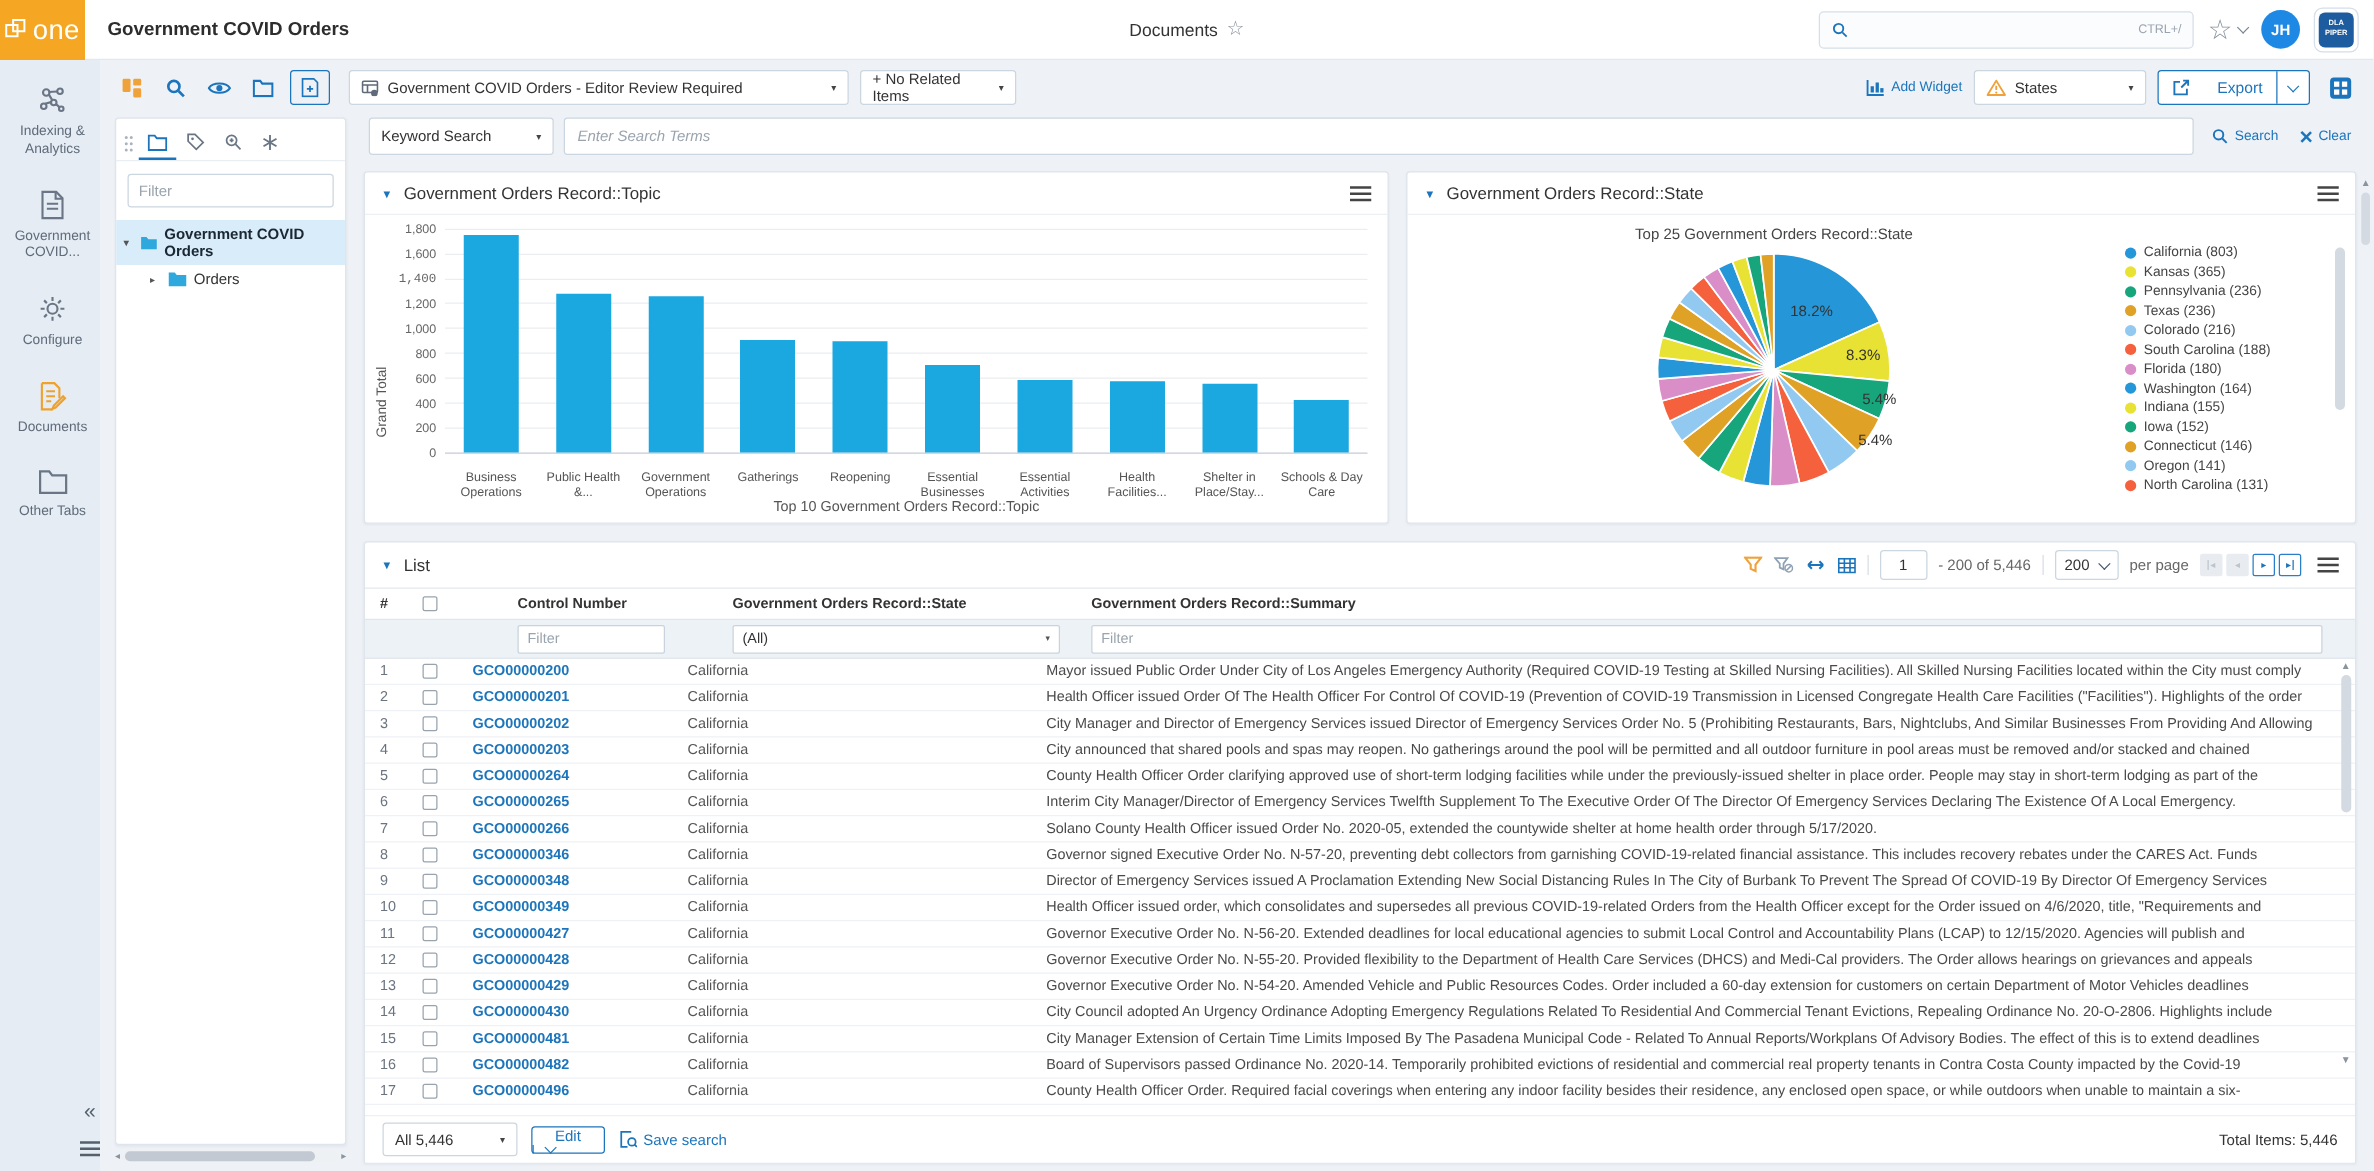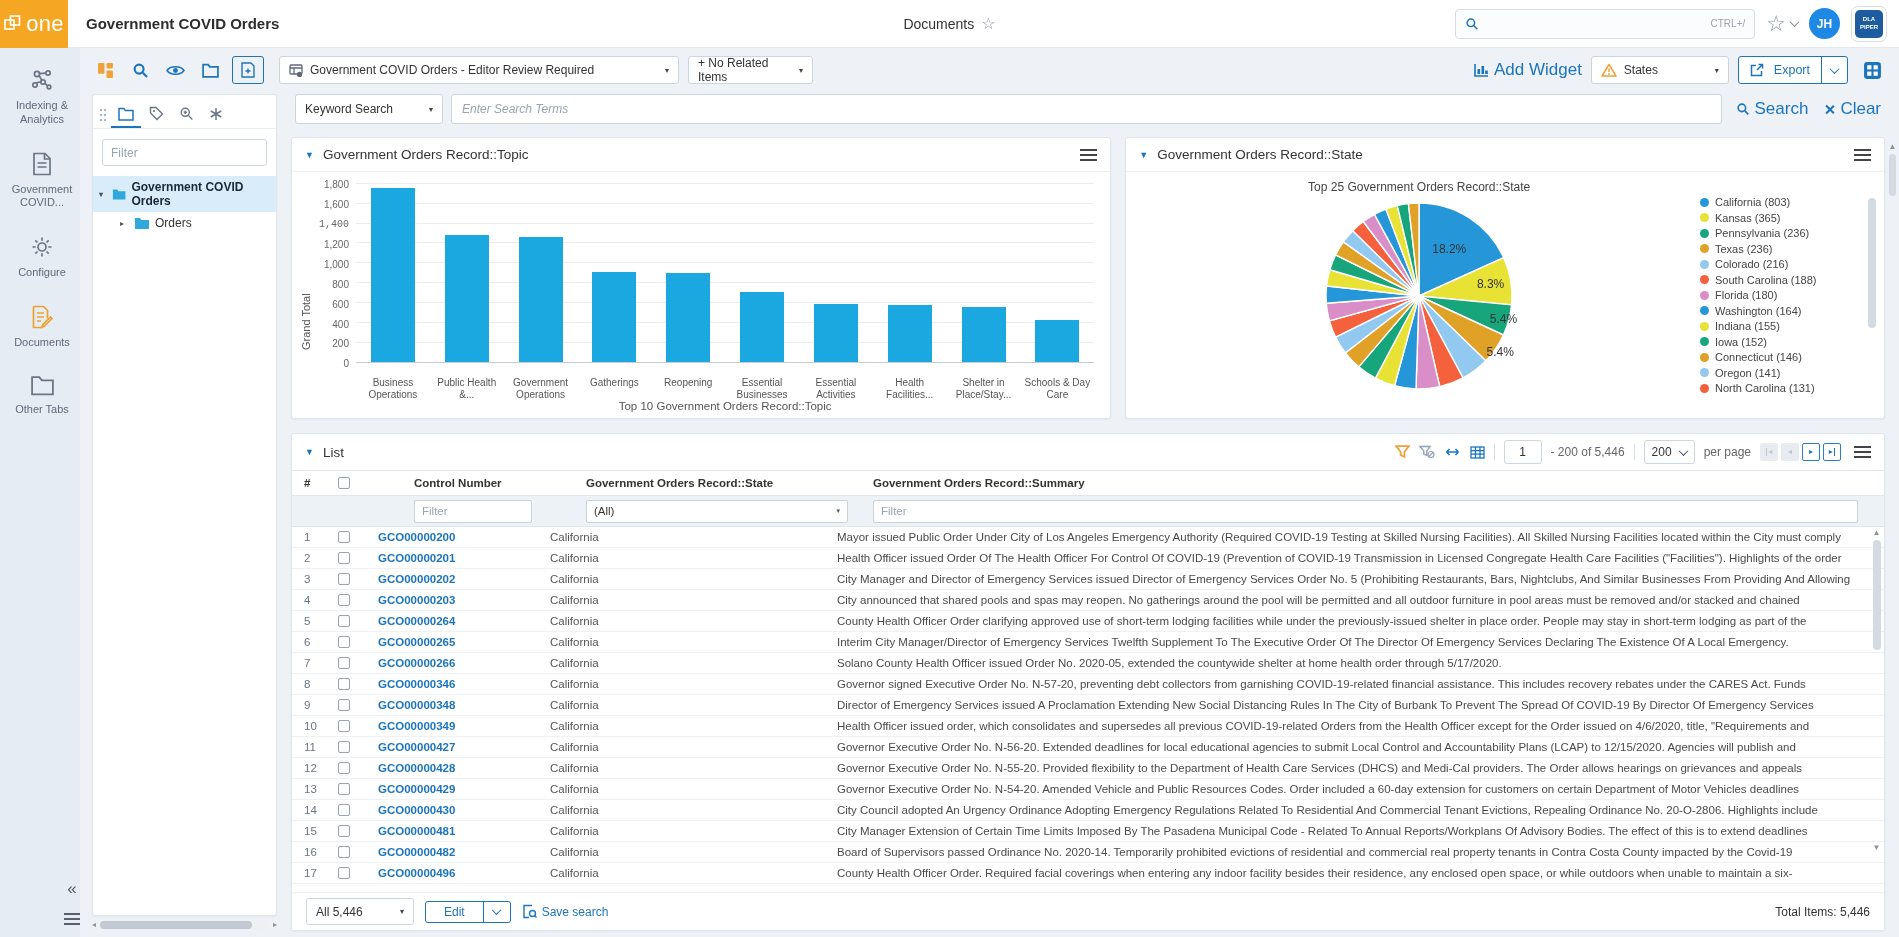--- a/index.html
+++ b/index.html
@@ -37,24 +37,24 @@
   
   .toolbar { position:absolute; left:92px; top:54px; right:14px; height:32px; display:flex; align-items:center; gap:9px; }
   .tool-ic { width:26px; height:26px; display:flex; align-items:center; justify-content:center; color:#1c75bc; cursor:pointer; }
   .tool-ic.orange { color:#f0a23a; }
   .doc-btn { width:32px; height:28px; border:1px solid #1c75bc; border-radius:3px; display:flex; align-items:center; justify-content:center; color:#1c75bc; cursor:pointer; }
   .sel { background:#fff; border:1px solid #ccd6e0; border-radius:3px; height:28px; display:flex; align-items:center; padding:0 9px; gap:7px; font-size:12px; color:#333; cursor:pointer; }
   .sel .caret { margin-left:auto; font-size:8px; color:#444; }
   .view-sel { width:400px; margin-left:6px; }
   .rel-sel { width:125px; }
   .spacer { flex:1; }
-  .blue-link { color:#1c75bc; font-size:17px; display:flex; align-items:center; gap:5px; cursor:pointer; }
+  .blue-link { color:#1c75bc; font-size:11px; display:flex; align-items:center; gap:5px; cursor:pointer; }
   .states-sel { width:138px; }
   .export-btn { height:28px; border:1px solid #1c75bc; border-radius:3px; display:flex; color:#1c75bc; background:#fff; cursor:pointer; }
-  .export-main { padding:0 11px; display:flex; align-items:center; gap:10px; font-size:12.5px; }
+  .export-main { padding:0 11px; display:flex; align-items:center; gap:22px; font-size:12.5px; }
   .export-caret { width:26px; border-left:1px solid #1c75bc; display:flex; align-items:center; justify-content:center; }
   .export-caret .chev { border-color:#1c75bc; }
 
   
   .workspace { position:absolute; left:92px; top:94px; right:14px; bottom:6px; display:flex; gap:14px; }
   .left-col { width:185px; flex:none; display:flex; flex-direction:column; }
   .tree-panel { flex:1; background:#fff; border:1px solid #dfe5ec; border-radius:3px; display:flex; flex-direction:column; box-shadow:0 1px 2px rgba(31,45,61,.05); }
   .tree-tabs { display:flex; align-items:center; padding:6px 8px 0 6px; border-bottom:1px solid #e9eef3; }
   .drag-dots { color:#aab3bd; margin-right:4px; cursor:grab; }
   .tree-tab { width:30px; height:27px; display:flex; align-items:center; justify-content:center; color:#6a7685; cursor:pointer; border-bottom:2px solid transparent; }
@@ -154,21 +154,21 @@
   .cell-ctrl { width:172px; flex:none; color:#1c75bc; font-weight:700; cursor:pointer; }
   .cell-state { width:287px; flex:none; color:#555; }
   .cell-sum { flex:1; min-width:0; color:#4a4a4a; white-space:nowrap; overflow:hidden; padding-right:2px; }
   .tv-scroll { position:absolute; right:1px; top:57px; bottom:40px; width:13px; display:flex; flex-direction:column; align-items:center; }
   .tv-arrow { color:#8a949e; font-size:8px; flex:none; cursor:pointer; }
   .tv-thumb { width:8px; height:110px; background:#d4dae1; border-radius:4px; margin-top:3px; cursor:grab; }
   .tv-sp { flex:1; }
 
   .list-footer { height:38px; flex:none; display:flex; align-items:center; gap:11px; padding:0 14px; background:#fff; border-top:1px solid #edf0f4; }
   .scope-sel { width:108px; height:27px; }
-  .edit-btn { height:22px; border:1px solid #1c75bc; border-radius:3px; display:flex; color:#1c75bc; background:#fff; cursor:pointer; }
+  .edit-btn { height:22px; border:1px solid #1c75bc; border-radius:3px; display:flex; color:#1c75bc; background:#fff; cursor:pointer;flex-direction:column; }
   .edit-main { padding:0 18px; display:flex; align-items:center; font-size:12px; }
   .edit-caret { width:27px; border-left:1px solid #1c75bc; display:flex; align-items:center; justify-content:center; }
   .edit-caret .chev { border-color:#1c75bc; }
   .total { margin-left:auto; font-size:12px; color:#333; }
 
   
   .win-scroll { position:absolute; right:1px; top:142px; bottom:16px; width:11px; display:flex; flex-direction:column; align-items:center; }
   .win-scroll .tv-thumb { height:42px; width:7px; }
 </style>
 </head>

